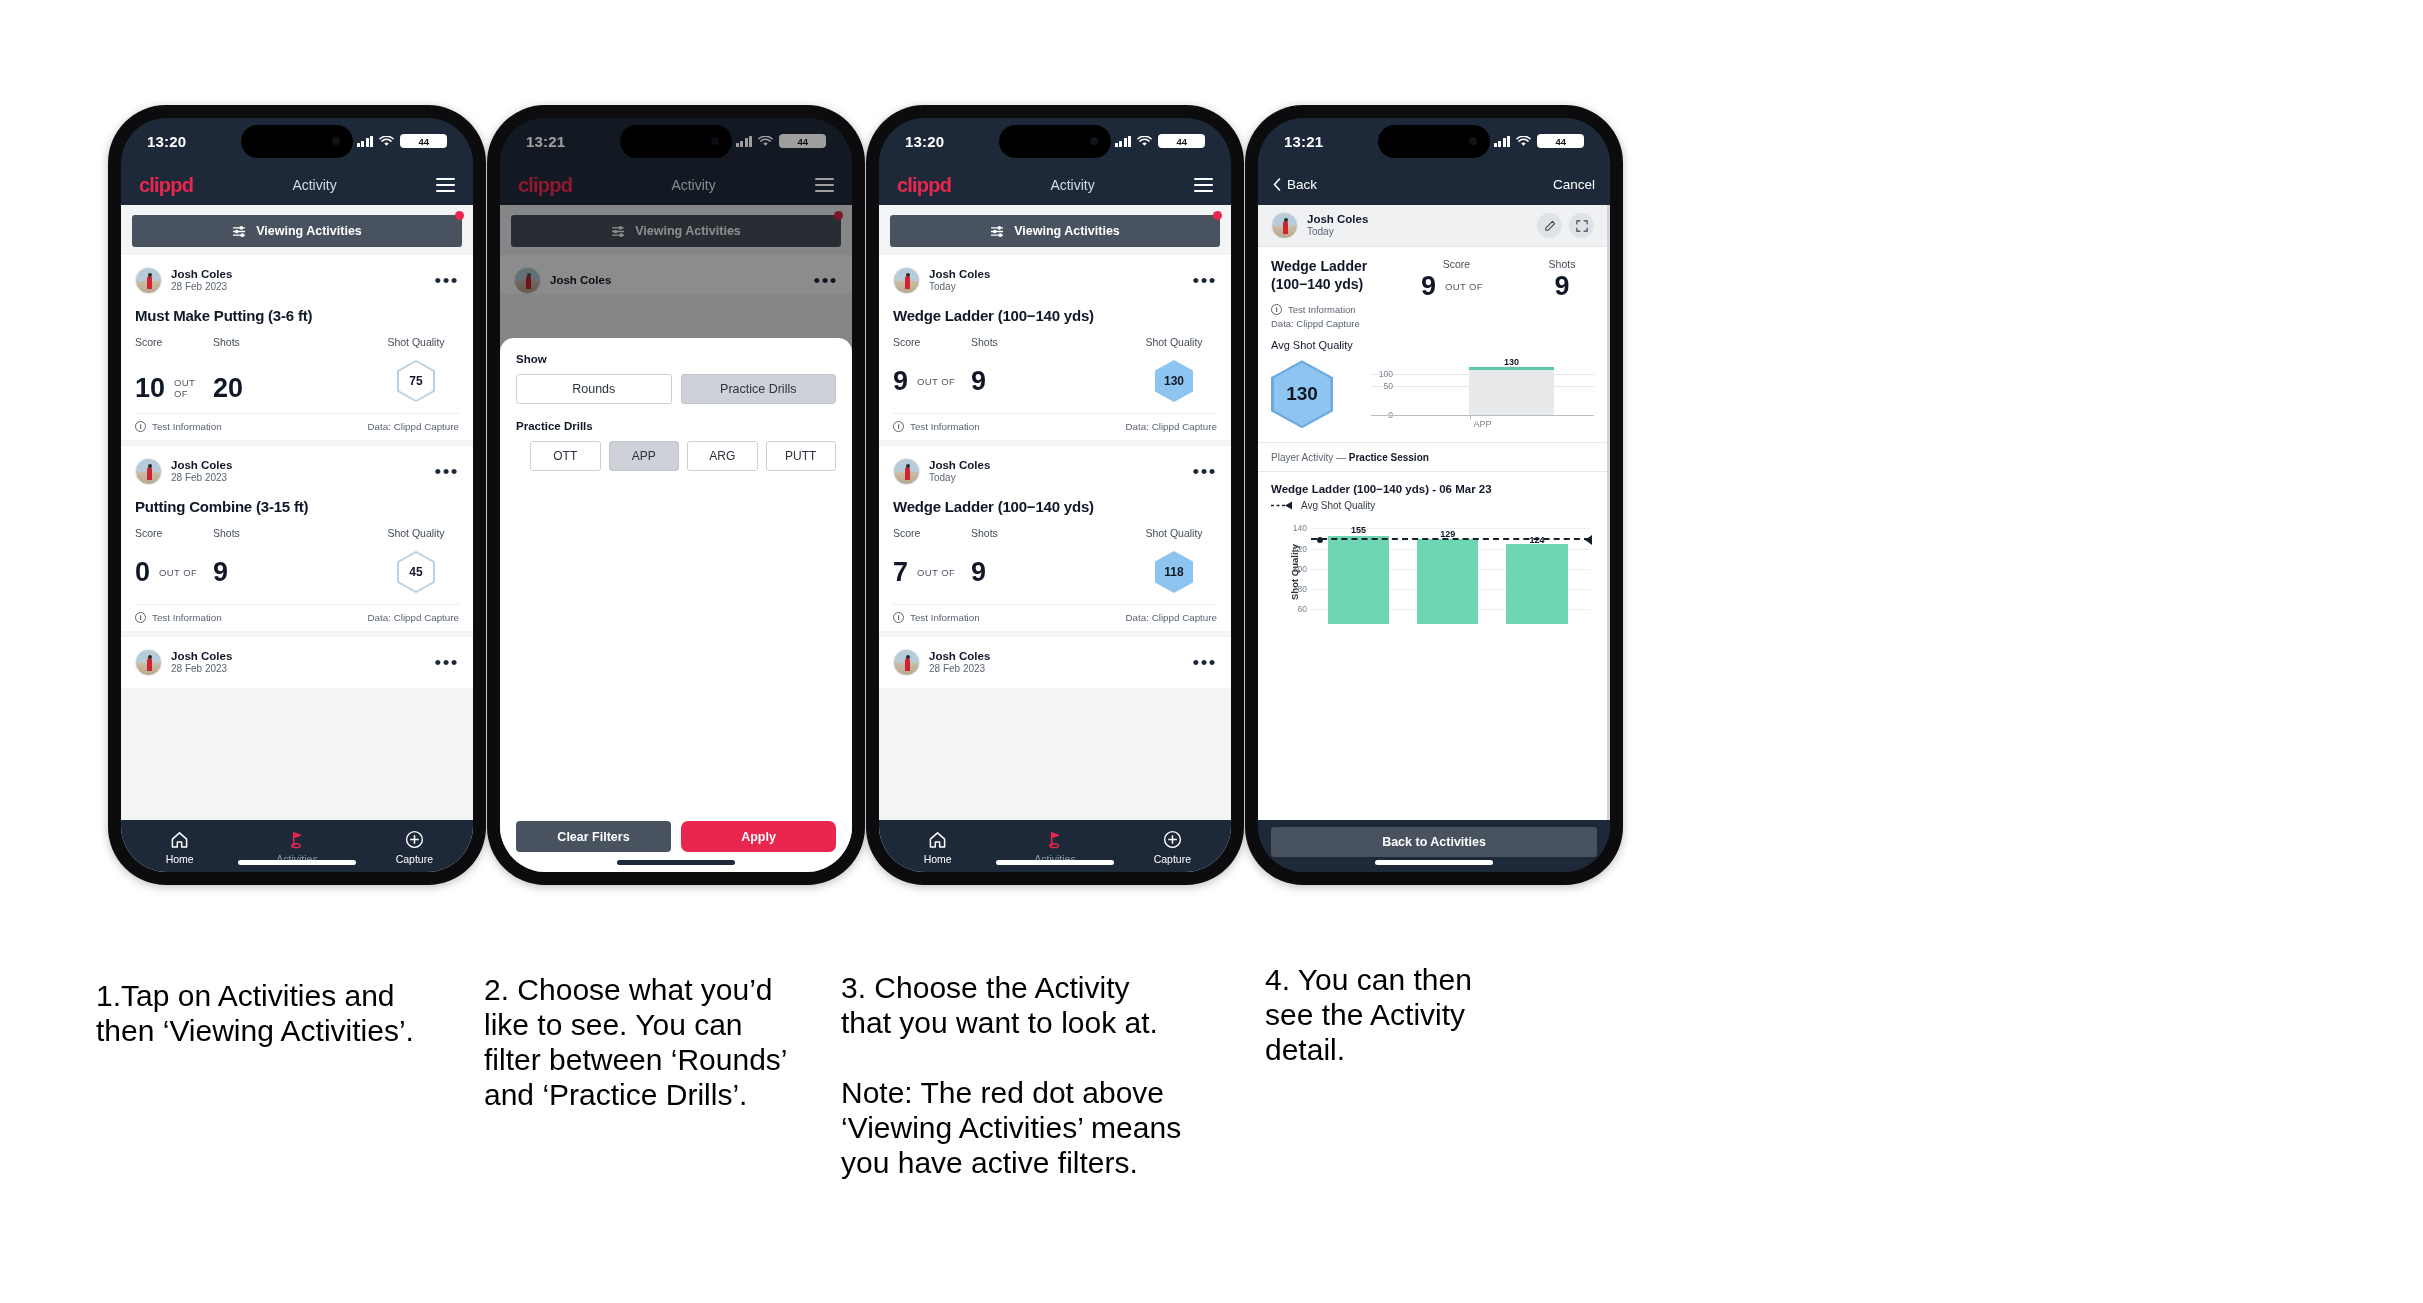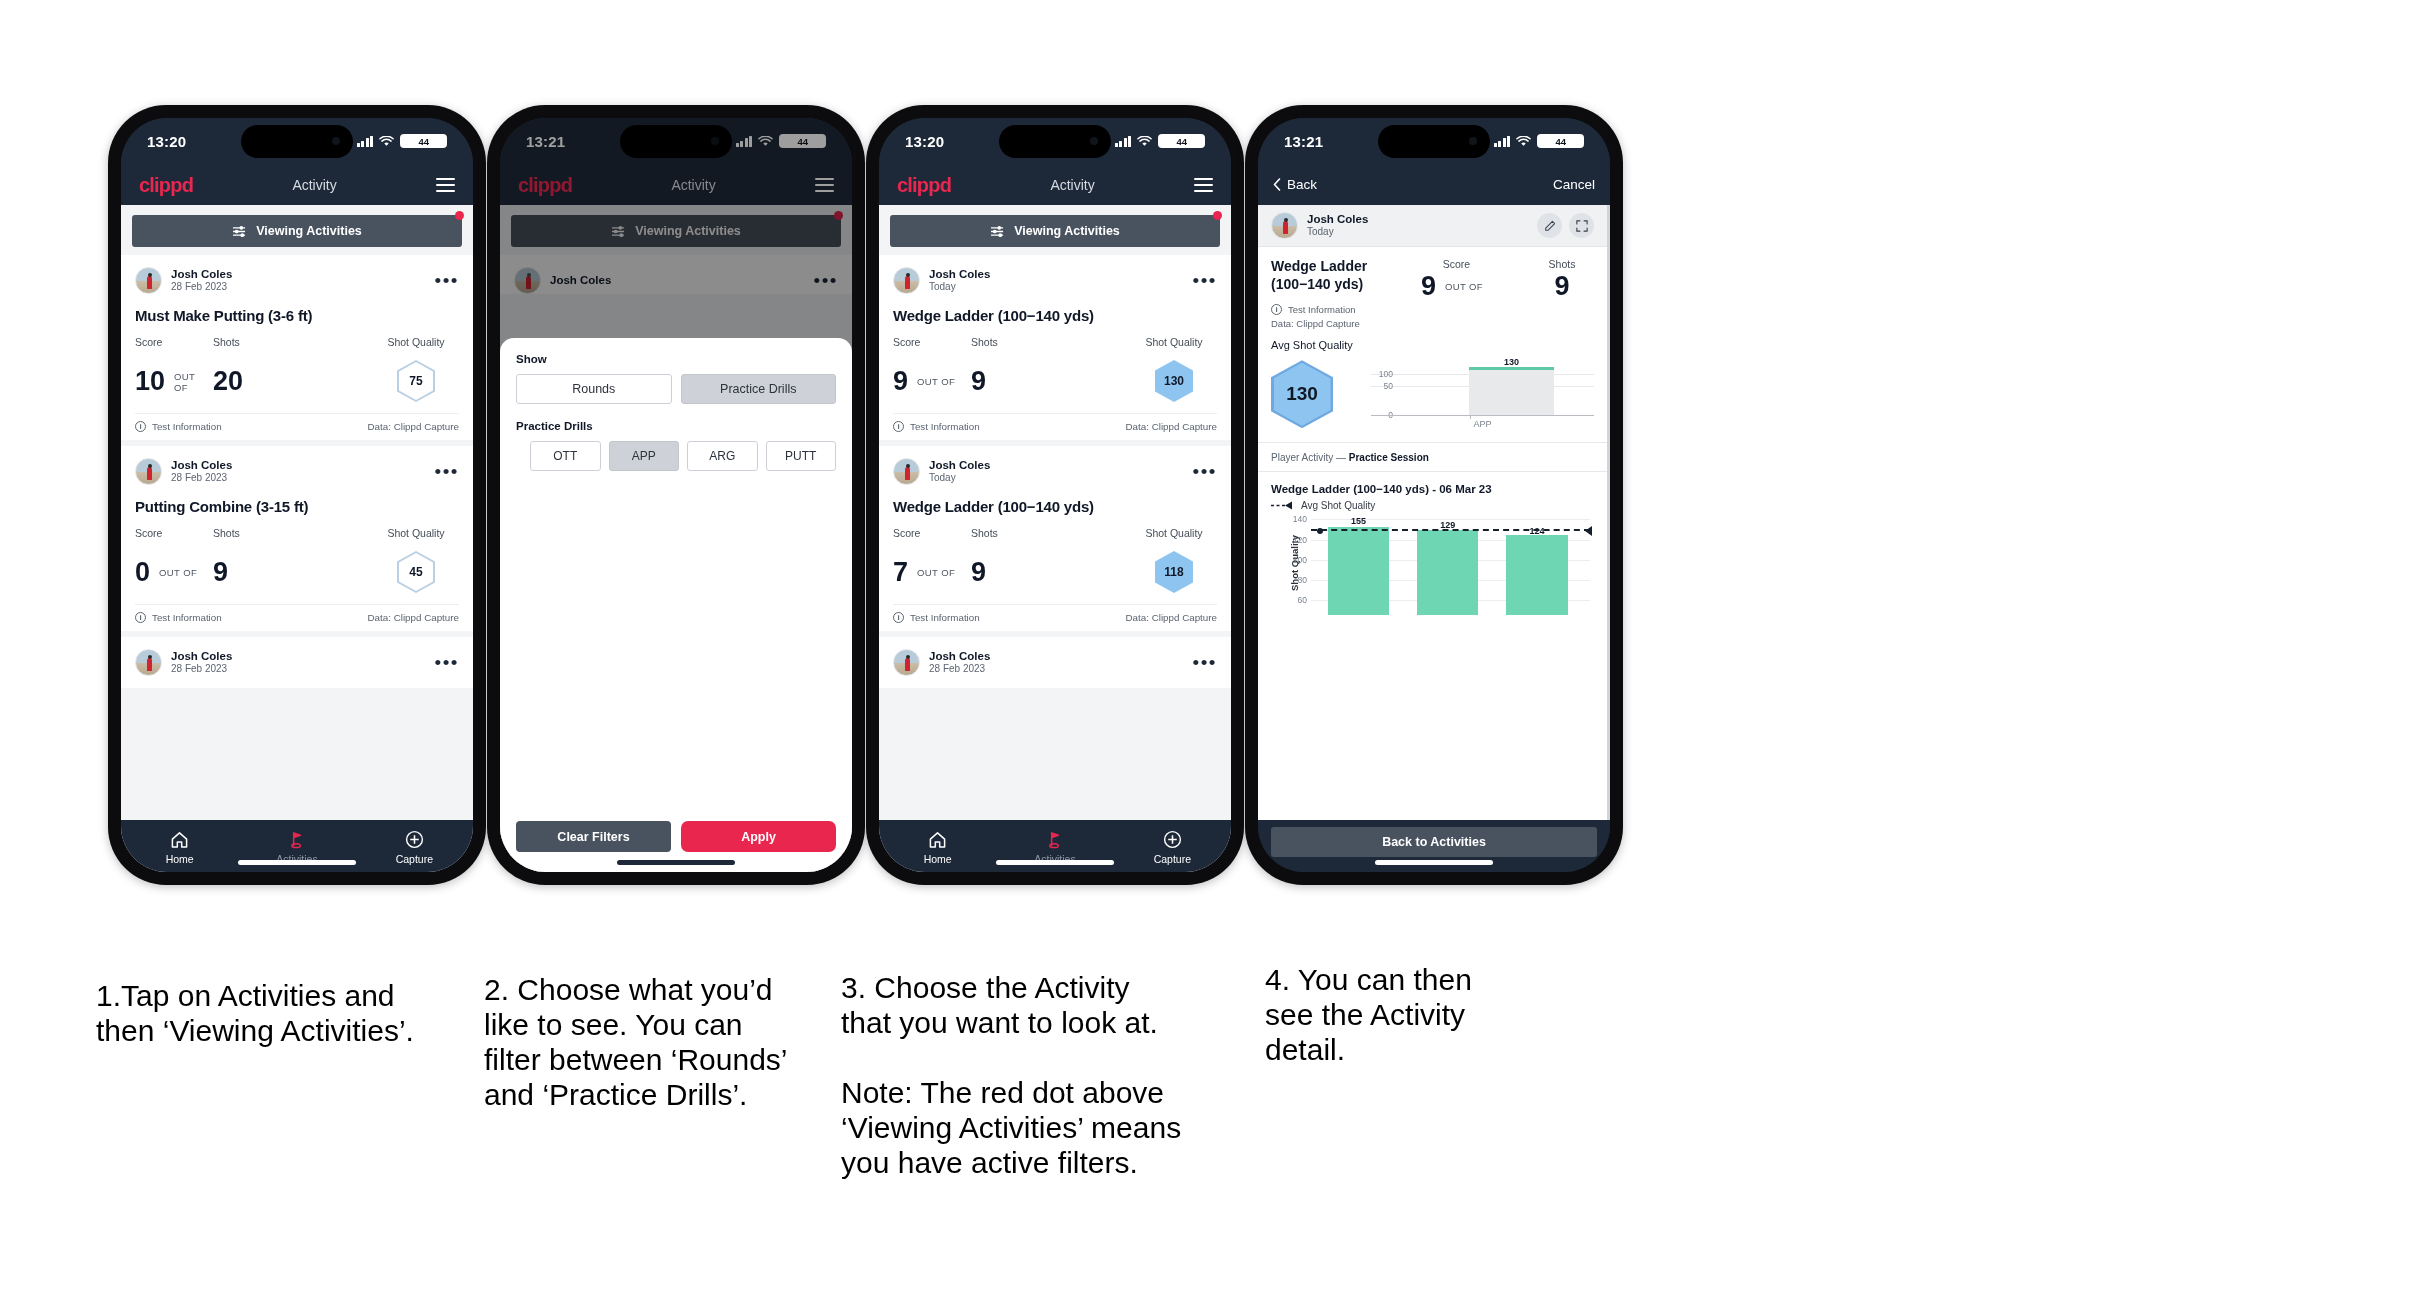--- a/index.html
+++ b/index.html
@@ -296,21 +296,21 @@
   .mc-axis { position: absolute; left: 26px; right: 0; border-top: 1.2px solid #b9bdc3; }
   .mc-tick { position: absolute; width: 1px; height: 4px; background: #b9bdc3; }
   .mc-xlab { position: absolute; font-size: 9px; color: #7b838e; text-align: center; }
 
   .pa-row { padding: 9px 13px 8px 13px; font-size: 10px; color: #5b6470; border-bottom: 1px solid #e6e8eb; }
   .pa-row b { color: #101828; }
   .chart-sec { padding: 11px 13px 0 13px; }
   .chart-title { font-size: 11.5px; font-weight: bold; color: #101828; }
   .chart-legend { display: flex; align-items: center; gap: 6px; margin-top: 5px; font-size: 10px; color: #343b45; }
   .leg-line { width: 24px; height: 9px; position: relative; }
-  .bigchart { position: relative; height: 104px; }
+  .bigchart { position: relative; height: 104px; margin-top: 9px; }
   .bc-ylabel {
     position: absolute; left: -4px; top: 50%;
     transform: translateY(-50%) rotate(-90deg); transform-origin: center;
     font-size: 9.5px; font-weight: bold; color: #2c333c; white-space: nowrap;
   }
   .bc-plot { position: absolute; left: 40px; right: 4px; top: 8px; bottom: 0; }
   .bc-gl { position: absolute; left: 0; right: 0; border-top: 1px solid #eceef0; }
   .bc-yt {
     position: absolute; left: -24px; width: 20px; text-align: right;
     font-size: 8.5px; color: #7b838e; transform: translateY(-50%);
@@ -413,21 +413,21 @@
                   </div>
                   <div class="col-shots">
                     <div class="lbl">Shots</div>
                   </div>
                   <div class="col-sq">
                     <div class="lbl">Shot Quality</div>
                   </div>
                 </div>
               </div>
               <div class="stats">
-                <div class="stat-lbls" style="align-items:center">
+                <div class="stat-lbls" style="align-items:flex-end">
                   <div class="col-score statrow">
                     <div class="big">10</div>
                     <div class="outof">OUT OF</div>
                   </div>
                   <div class="col-shots">
                     <div class="big">20</div>
                   </div>
                   <div class="col-sq">
                     <div class="hex outline">
                       <span>75</span>

